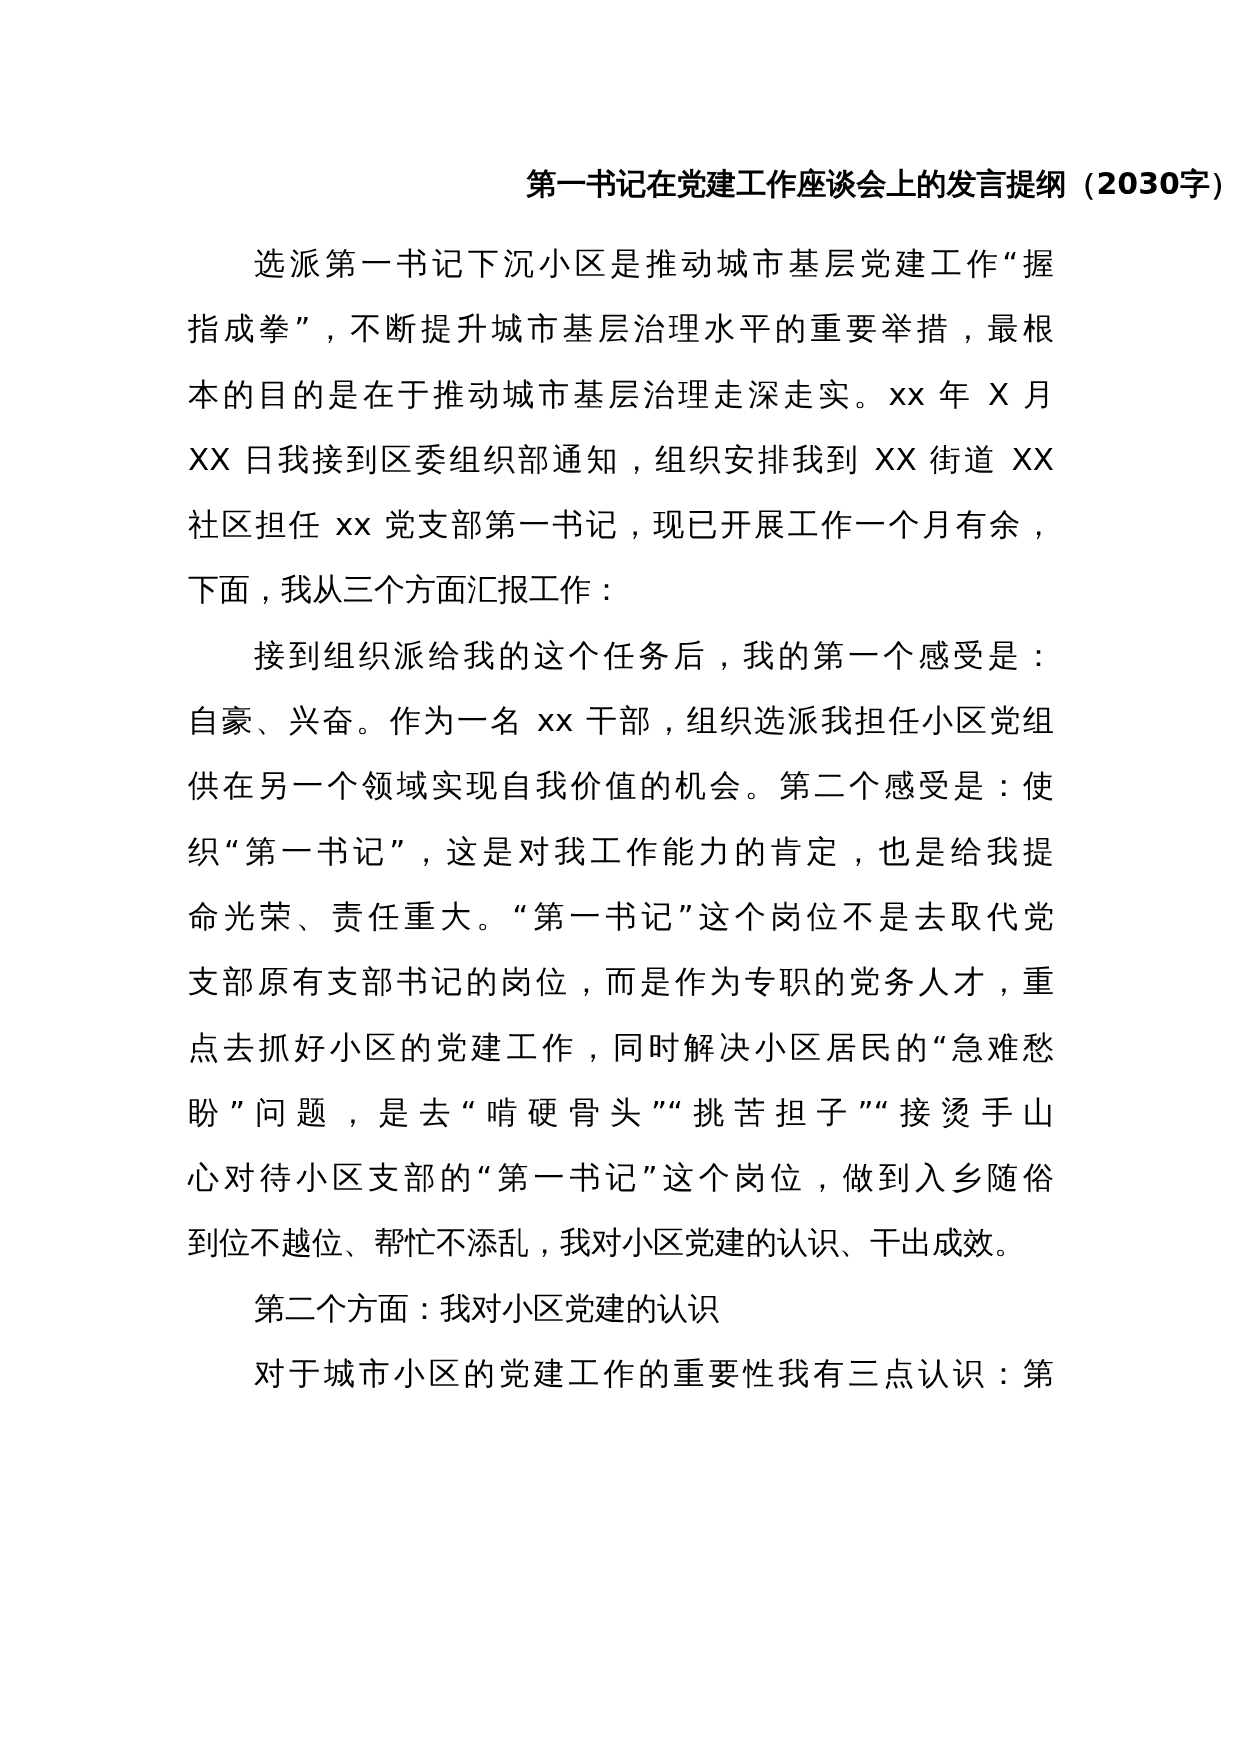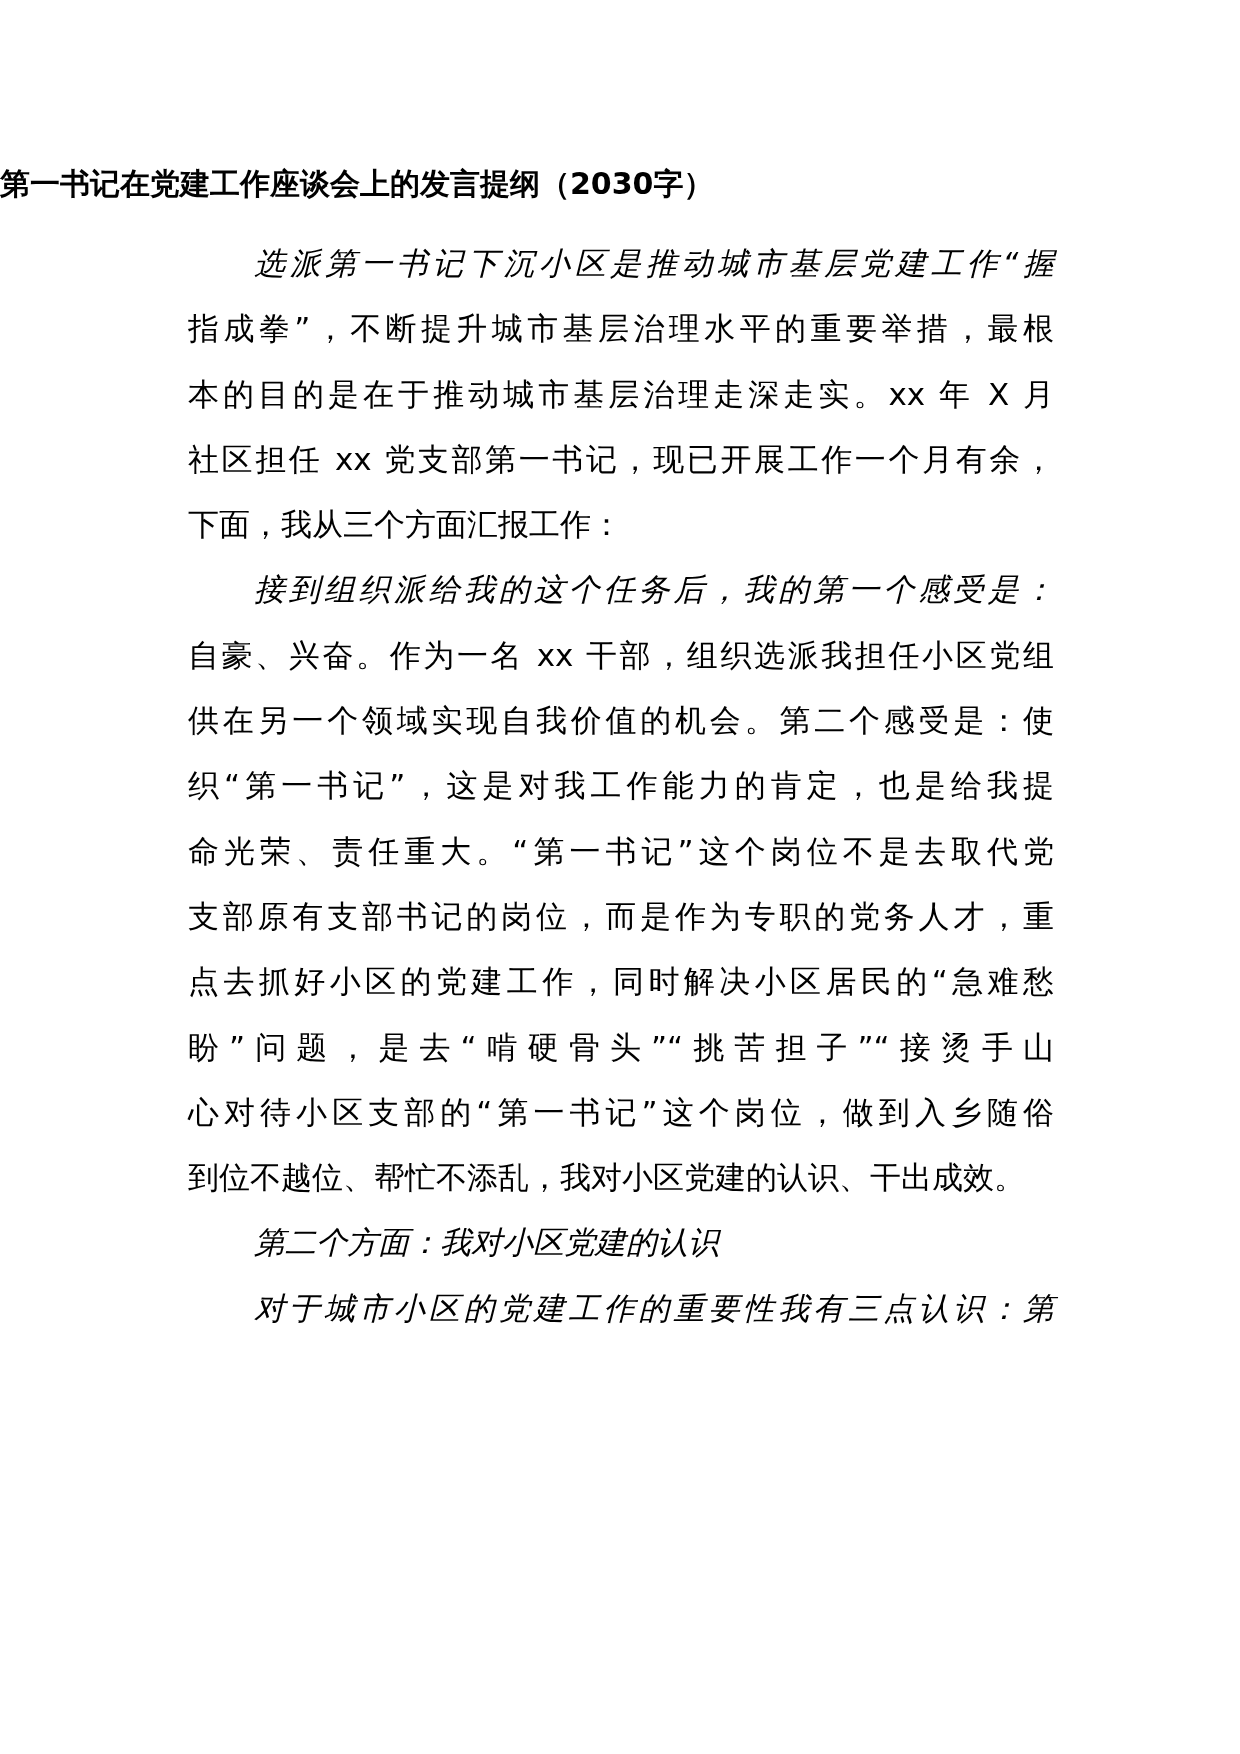--- a/index.html
+++ b/index.html
@@ -21,21 +21,21 @@
       top: 0;
       width: 1240px;
       height: 1754px;
       background: #ffffff;
     }
     .title {
       position: absolute;
       left: 0;
       top: 164px;
       width: 1240px;
-      text-align: left;
+      text-align: right;
       font-size: 30px;
       font-weight: bold;
       line-height: 40px;
       letter-spacing: 0px;
       white-space: nowrap;
     }
     .body-text {
       position: absolute;
       left: 188px;
       top: 231px;
@@ -48,33 +48,33 @@
       font-size: 31px;
       white-space: nowrap;
       text-align: justify;
       text-align-last: justify;
     }
     .line.last {
       text-align-last: left;
     }
     .line.indent {
       padding-left: 66px;
-      font-style: italic;
     }
   </style>
 </head>
 <body>
 
 <div class="page">
   <div class="title">第一书记在党建工作座谈会上的发言提纲（2030字）</div>
 
   <div class="body-text">
     <span class="line indent">选派第一书记下沉小区是推动城市基层党建工作“握</span>
     <span class="line">指成拳”，不断提升城市基层治理水平的重要举措，最根</span>
     <span class="line">本的目的是在于推动城市基层治理走深走实。xx 年 X 月</span>
+    <span class="line">XX 日我接到区委组织部通知，组织安排我到 XX 街道 XX</span>
     <span class="line">社区担任 xx 党支部第一书记，现已开展工作一个月有余，</span>
     <span class="line last">下面，我从三个方面汇报工作：</span>
     <span class="line indent">接到组织派给我的这个任务后，我的第一个感受是：</span>
     <span class="line">自豪、兴奋。作为一名 xx 干部，组织选派我担任小区党组</span>
     <span class="line">供在另一个领域实现自我价值的机会。第二个感受是：使</span>
     <span class="line">织“第一书记”，这是对我工作能力的肯定，也是给我提</span>
     <span class="line">命光荣、责任重大。“第一书记”这个岗位不是去取代党</span>
     <span class="line">支部原有支部书记的岗位，而是作为专职的党务人才，重</span>
     <span class="line">点去抓好小区的党建工作，同时解决小区居民的“急难愁</span>
     <span class="line">盼”问题，是去“啃硬骨头”“挑苦担子”“接烫手山</span>

